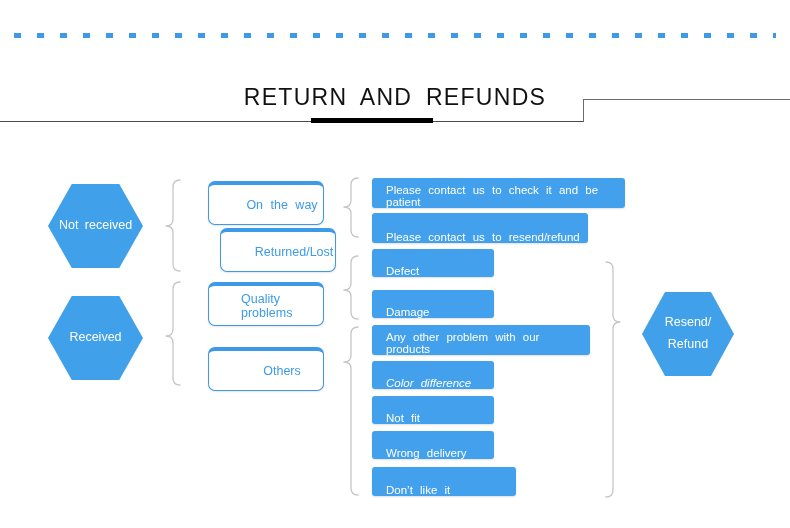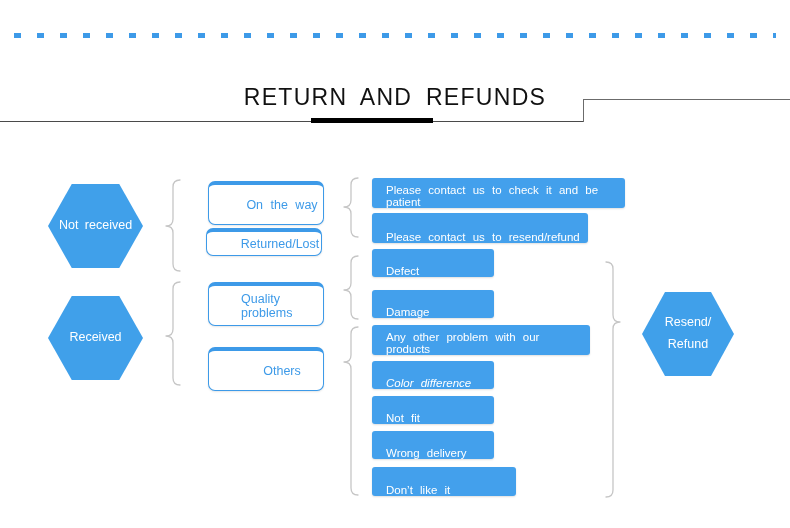--- a/index.html
+++ b/index.html
@@ -182,21 +182,21 @@
     <div class="hex-inner">
       <span>Resend/</span>
       <span class="l2">Refund</span>
     </div>
   </div>
 
   <div class="card-outline" style="left:208px; top:181px; width:116px; height:44px;">
     <span>On  the  way</span>
   </div>
 
-  <div class="card-outline" style="left:206px; top:228px; width:116px; height:28px;">
+  <div class="card-outline" style="left:220px; top:228px; width:116px; height:44px;">
     <span>Returned/Lost</span>
   </div>
 
   <div class="card-outline" style="left:208px; top:282px; width:116px; height:44px;">
     <span>Quality  problems</span>
   </div>
 
   <div class="card-outline" style="left:208px; top:347px; width:116px; height:44px;">
     <span>Others</span>
   </div>

